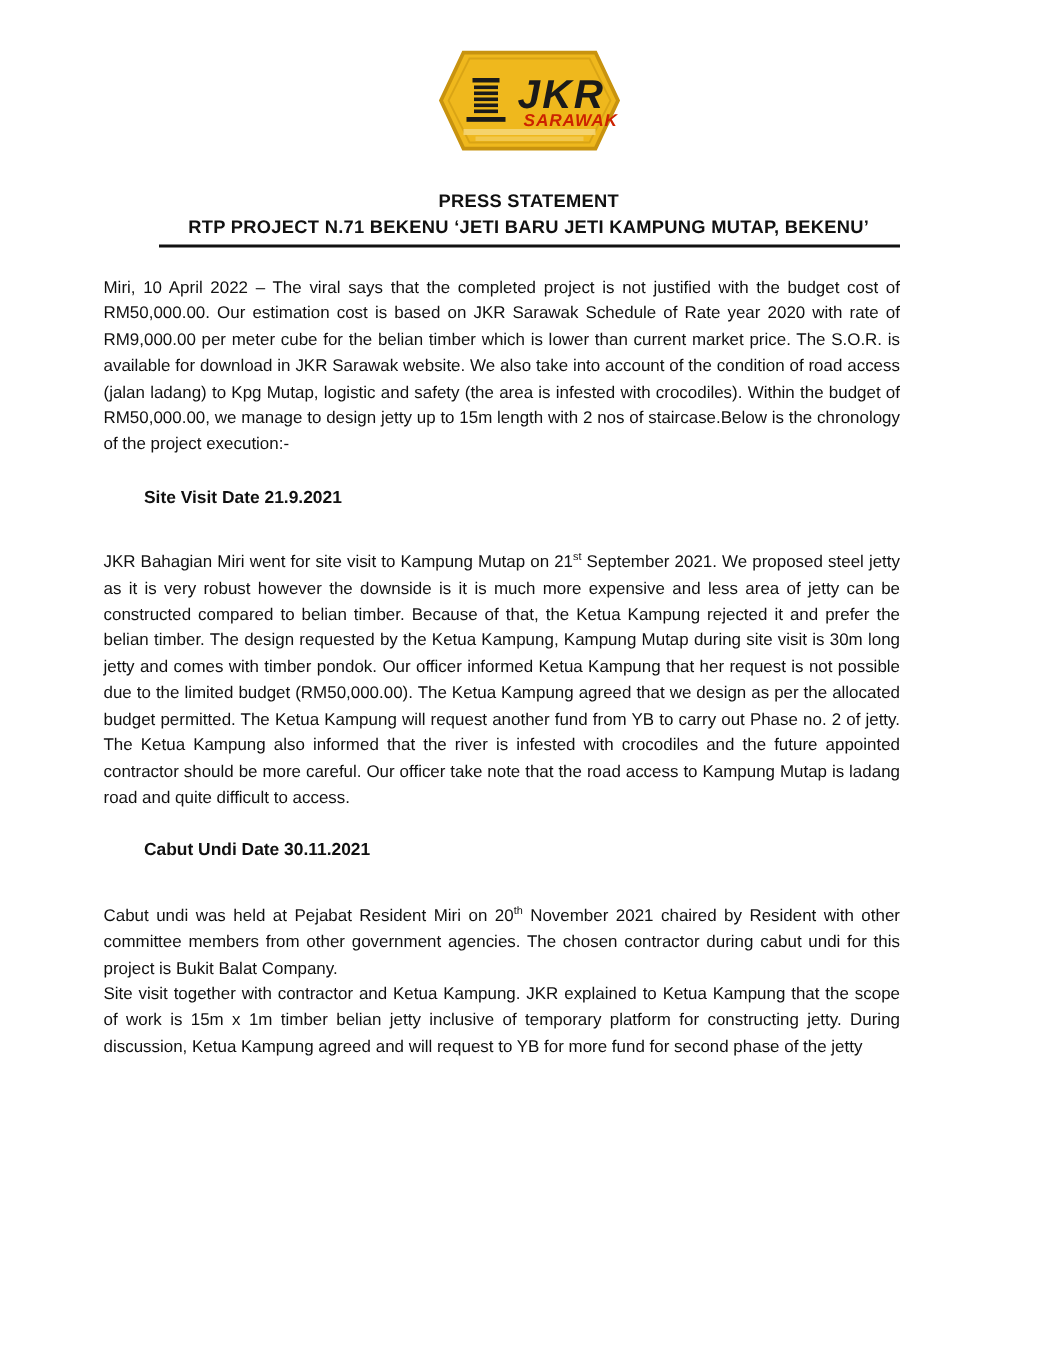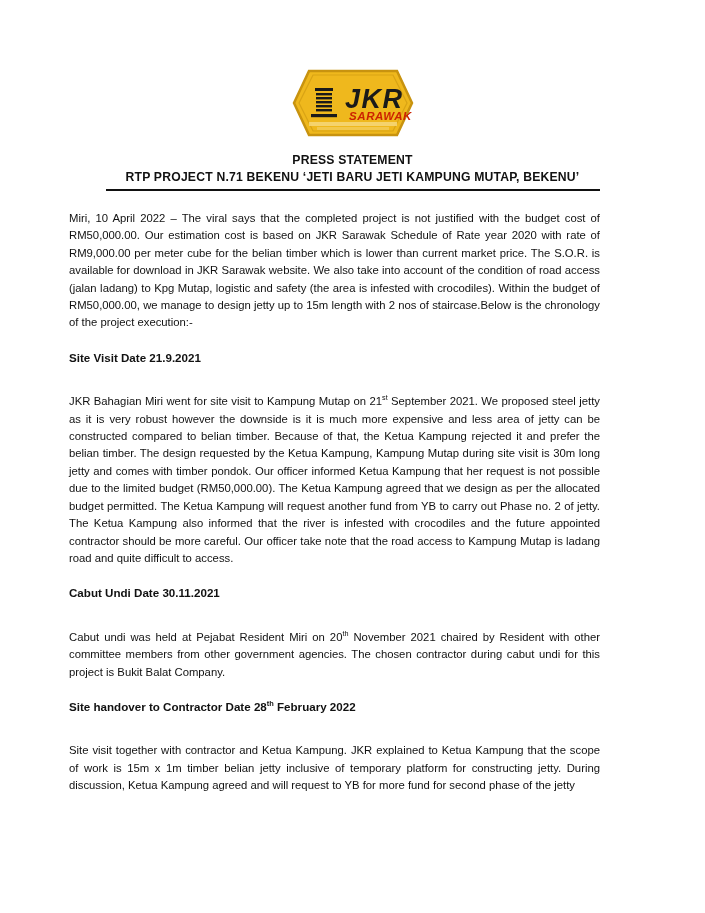--- a/index.html
+++ b/index.html
@@ -16,34 +16,34 @@
   }
   .page {
     position: relative;
     width: 705px;
     height: 913px;
     background: #ffffff;
     box-sizing: border-box;
   }
   
   .logo-block {
-    padding-top: 68px;
+    padding-top: 32px;
     display: flex;
     justify-content: center;
     align-items: center;
   }
   .logo {
     position: relative;
     width: 124px;
     height: 70px;
   }
   .logo svg { display: block; }
   
   .title-block {
-    margin-top: 14px;
+    margin-top: 24px;
     text-align: center;
   }
   .title-line {
     font-size: 12.2px;
     font-weight: bold;
     letter-spacing: 0.2px;
     line-height: 16.5px;
     color: #111111;
   }
   .title-rule {
@@ -59,21 +59,21 @@
   }
   p.para {
     margin: 0;
     padding: 0;
     font-size: 11.3px;
     line-height: 17.4px;
     text-align: justify;
     color: #111111;
   }
   p.para.first { margin-top: 19px; }
-  p.para + h2.heading { margin-top: 17px; }
+  p.para + h2.heading { margin-top: 17px; margin-left: 27px; }
   h2.heading {
     margin: 0;
     padding: 0;
     font-size: 11.6px;
     font-weight: bold;
     line-height: 17.4px;
     text-align: left;
     color: #111111;
   }
   h2.heading + p.para { margin-top: 27px; }
@@ -125,18 +125,17 @@
 
     <p class="para first">Miri, 10 April 2022 – The viral says that the  completed project is not justified with the budget cost of RM50,000.00. Our estimation cost is based on JKR Sarawak Schedule of Rate year 2020 with rate of RM9,000.00 per meter cube for the belian timber which is lower than current market price. The S.O.R. is available for download in JKR Sarawak website. We also take into account of the condition of road access (jalan ladang) to Kpg Mutap, logistic and safety (the area is infested with crocodiles). Within the budget of RM50,000.00, we manage to design jetty up to 15m length with 2 nos of staircase.Below is the chronology of the project execution:-</p>
 
     <h2 class="heading">Site Visit Date 21.9.2021</h2>
     <p class="para"><span>JKR Bahagian Miri went for site visit to Kampung Mutap on 21</span><sup>st</sup><span> September 2021. We proposed steel jetty as it is very robust however the downside is it is much more expensive and less area of jetty can be constructed compared to belian timber. Because of that, the Ketua Kampung rejected it and prefer the belian timber. The design requested by the Ketua Kampung, Kampung Mutap during site visit is 30m long jetty and comes with timber pondok. Our officer  informed Ketua Kampung that her request is not possible due to the limited budget (RM50,000.00). The Ketua Kampung agreed that we design as per the allocated budget permitted. The Ketua Kampung will request another fund from YB to carry out Phase no. 2 of jetty. The Ketua Kampung also informed that the river is infested with crocodiles and the future appointed contractor should be more careful. Our officer take note that the road access to Kampung Mutap is ladang road and quite difficult to access.</span></p>
 
     <h2 class="heading">Cabut Undi Date 30.11.2021</h2>
     <p class="para"><span>Cabut undi was held at Pejabat Resident Miri on 20</span><sup>th</sup><span> November 2021 chaired by Resident with other committee members from other government agencies. The chosen contractor during cabut undi for this project is Bukit Balat Company.</span></p>
 
 
-    <h2 class="heading"><span>Site handover to Contractor Date 28</span><sup>th</sup><span> February 2022</span></h2>
     <p class="para">Site visit together with contractor and Ketua Kampung. JKR explained to Ketua Kampung that the scope of work is 15m x 1m timber belian jetty inclusive of temporary platform for constructing jetty. During discussion, Ketua Kampung agreed and will request to YB for more fund for second phase of the jetty</p>
 
 
   </div>
 </div>
 
 </body></html>

